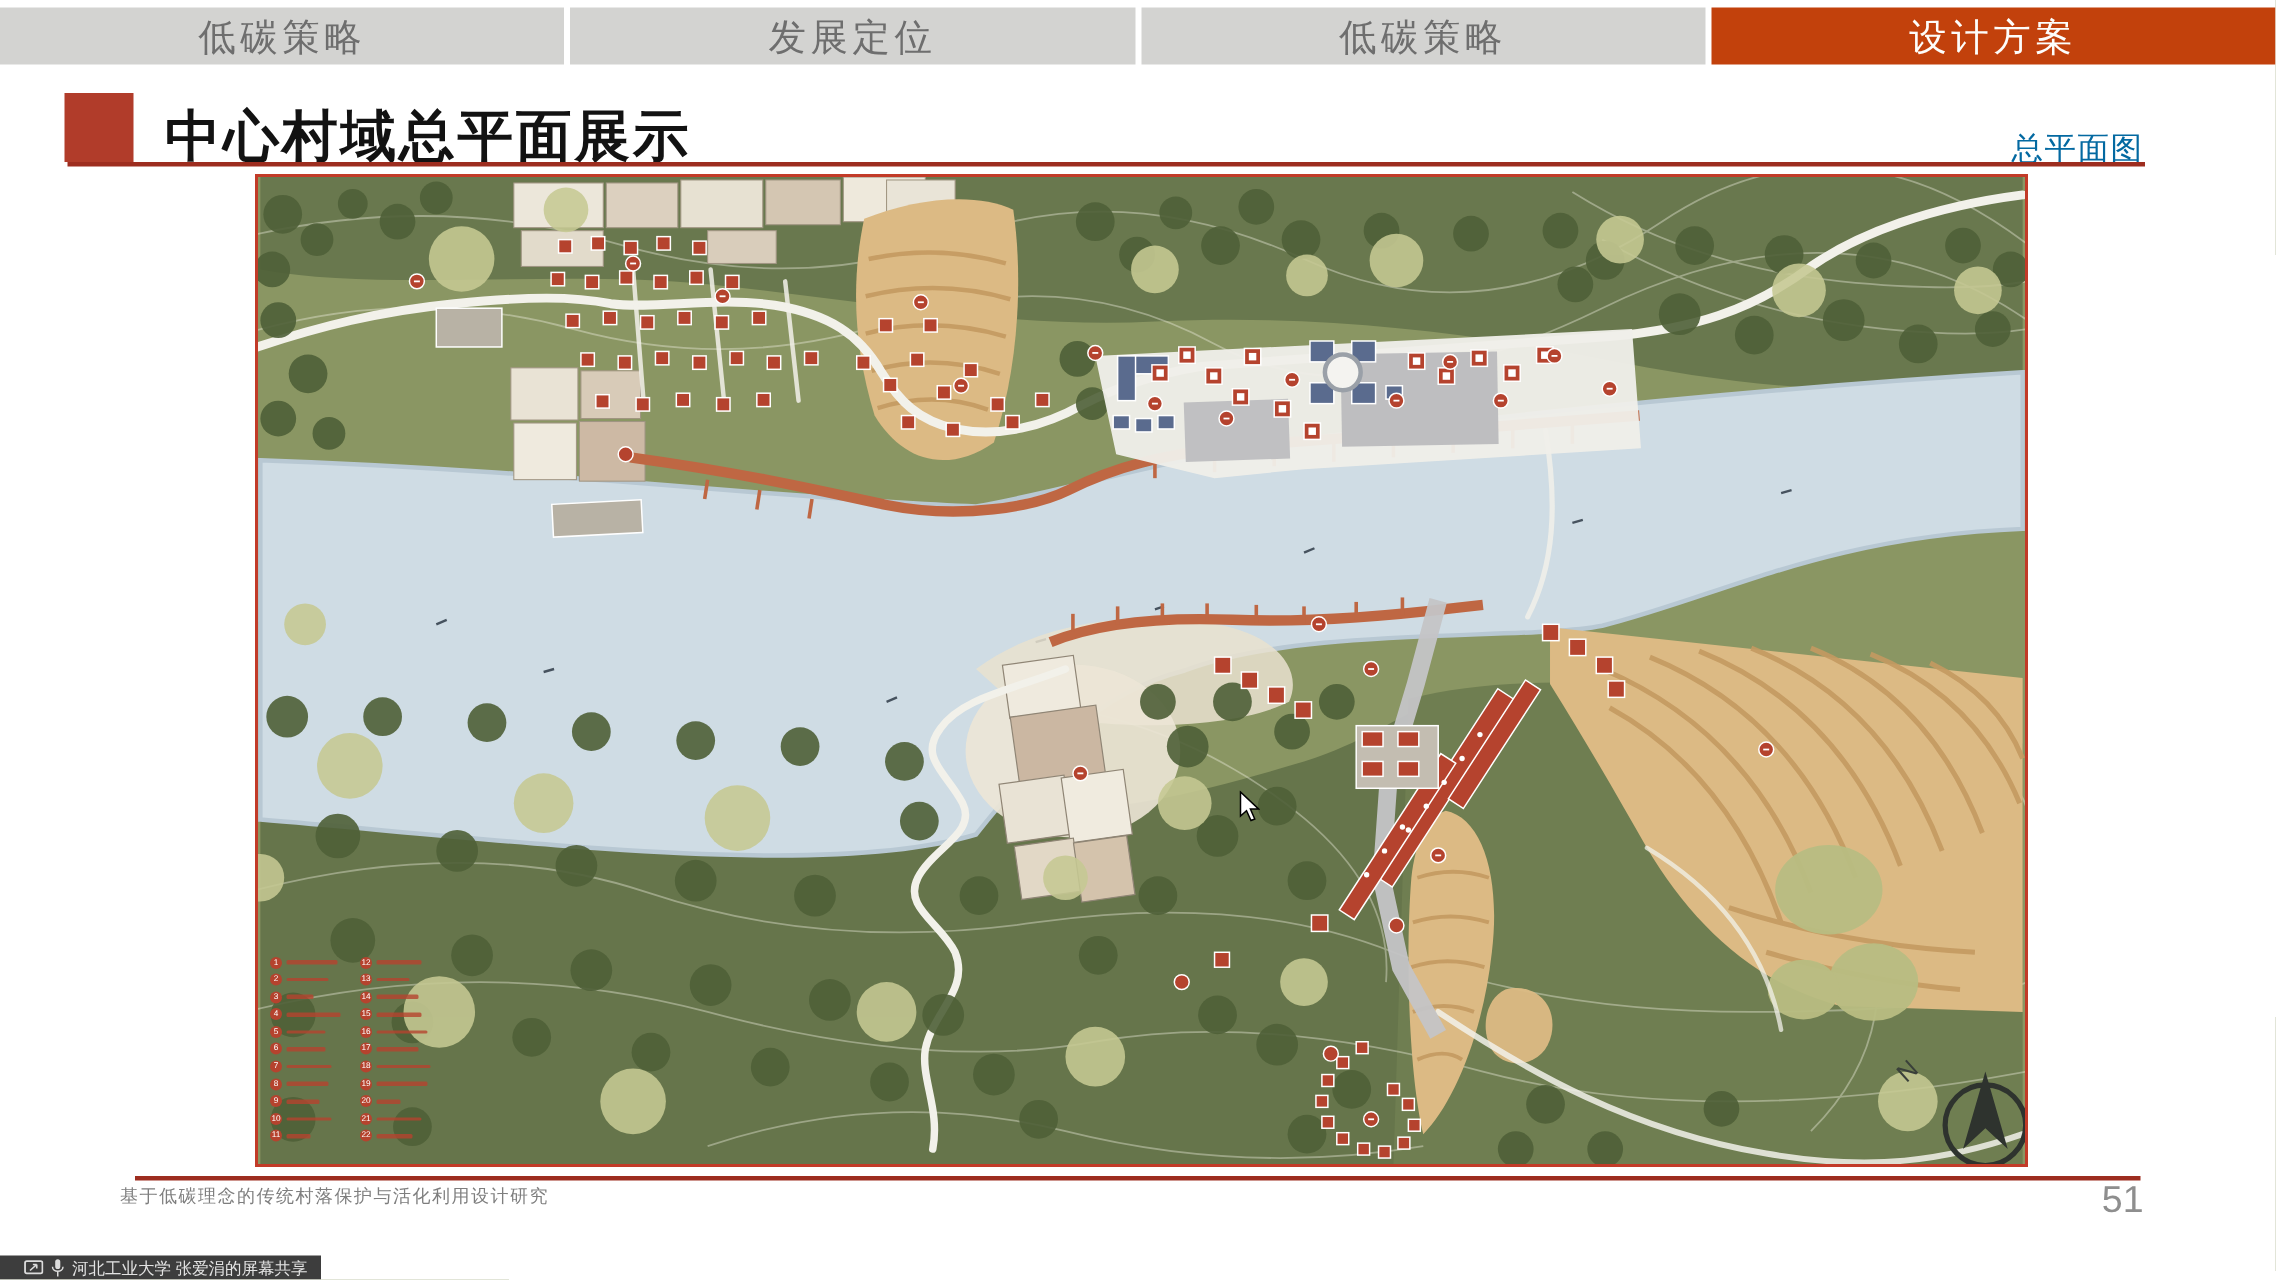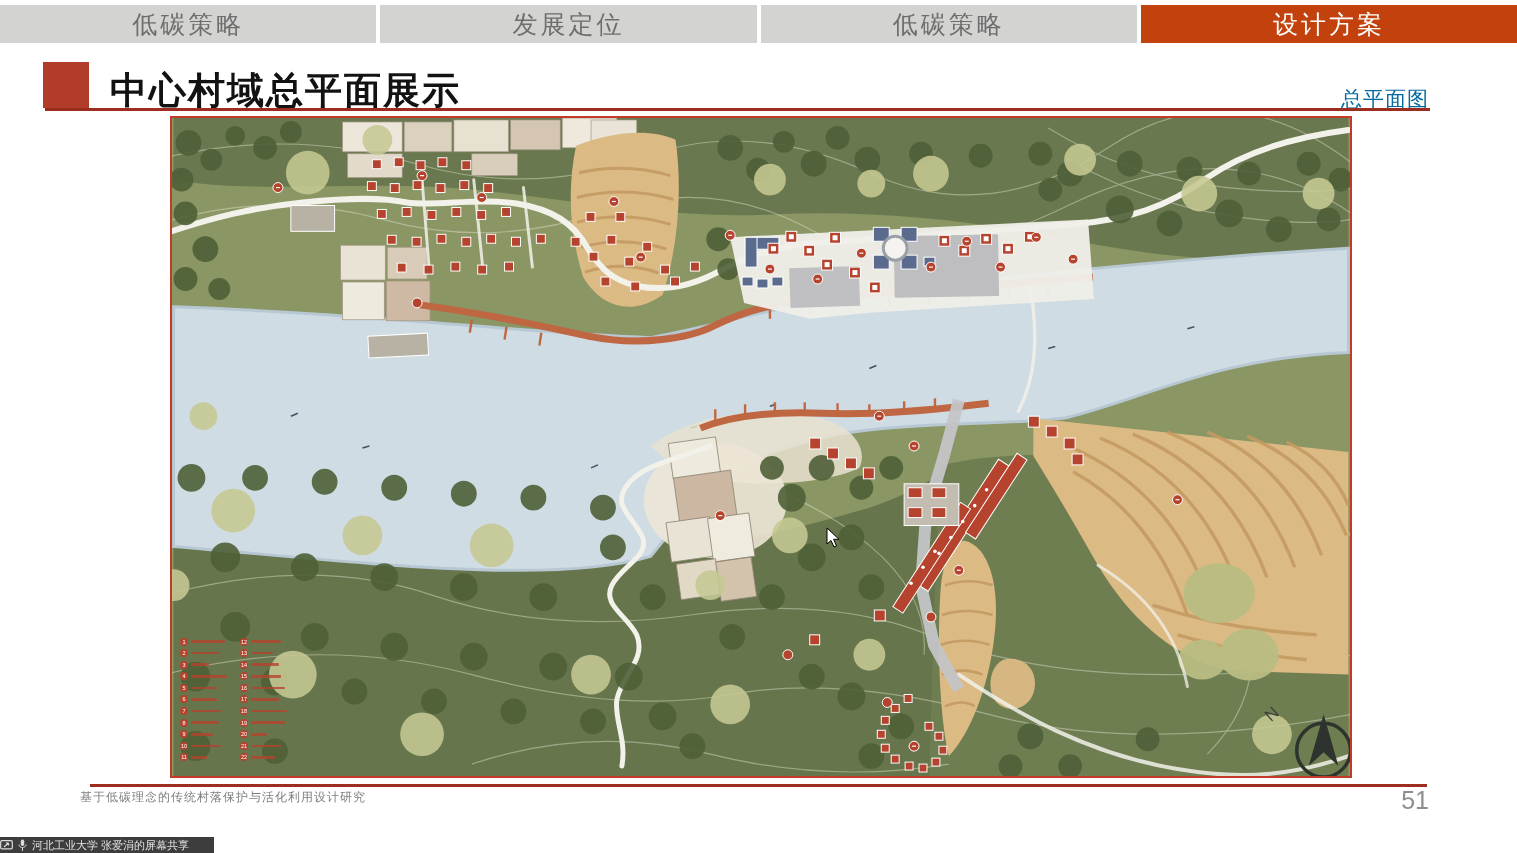--- a/index.html
+++ b/index.html
@@ -35,21 +35,21 @@
   
   .cursor { position:absolute; left:826px; top:527px; width:14px; height:21px; z-index:40; }
 
   
   .footer-line { position:absolute; left:90px; top:784px; width:1337px; height:2.5px; background:#9d2d1f; }
   .footer-title { position:absolute; left:80px; top:789px; font-size:12px; color:#7e7e7e; letter-spacing:1px; }
   .page-number { position:absolute; right:88px; top:786px; font-size:25px; color:#8e8e8e; }
 
   
   .share-bar { position:absolute; left:0; top:837px; height:16px; width:214px; background:#3d3d3d;
-               display:flex; align-items:center; gap:5px; padding:0 0; }
+               display:flex; align-items:center; gap:5px; padding:0 16px; }
   .share-bar .txt { color:#e3e3e3; font-size:11px; white-space:nowrap; }
   .share-bar svg { flex:0 0 auto; }
 </style>
 </head>
 <body>
 
 <div class="tabbar">
   <div class="tab">低碳策略</div>
   <div class="tab">发展定位</div>
   <div class="tab">低碳策略</div>

